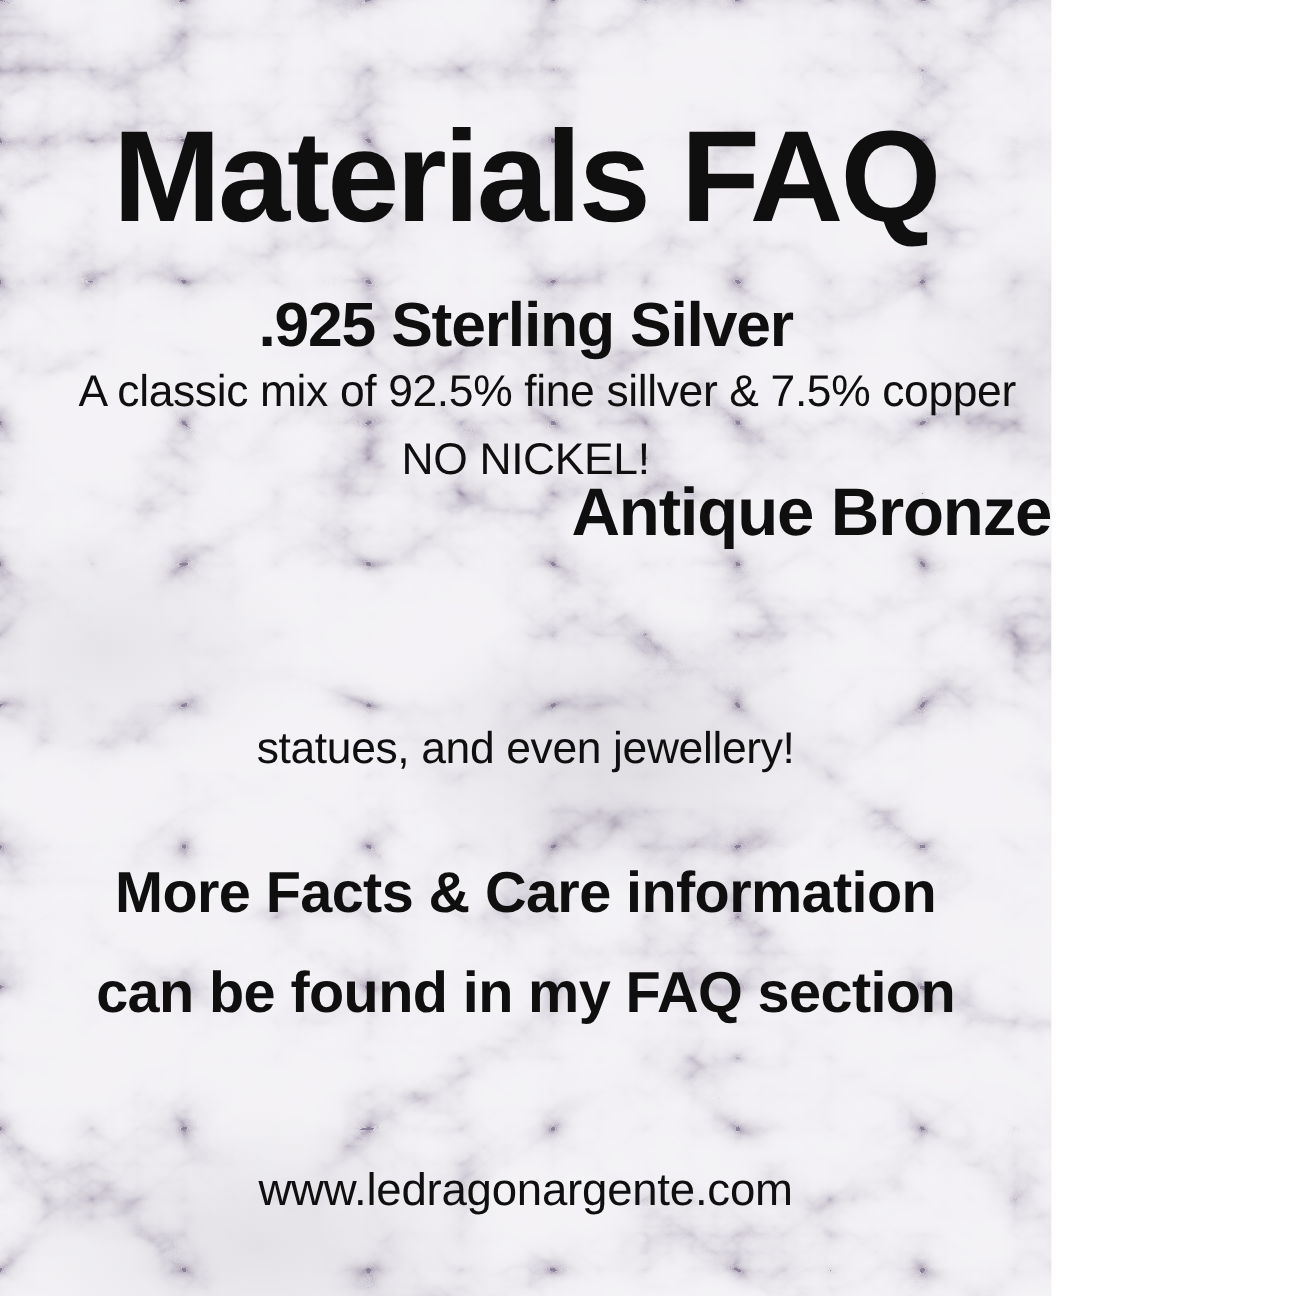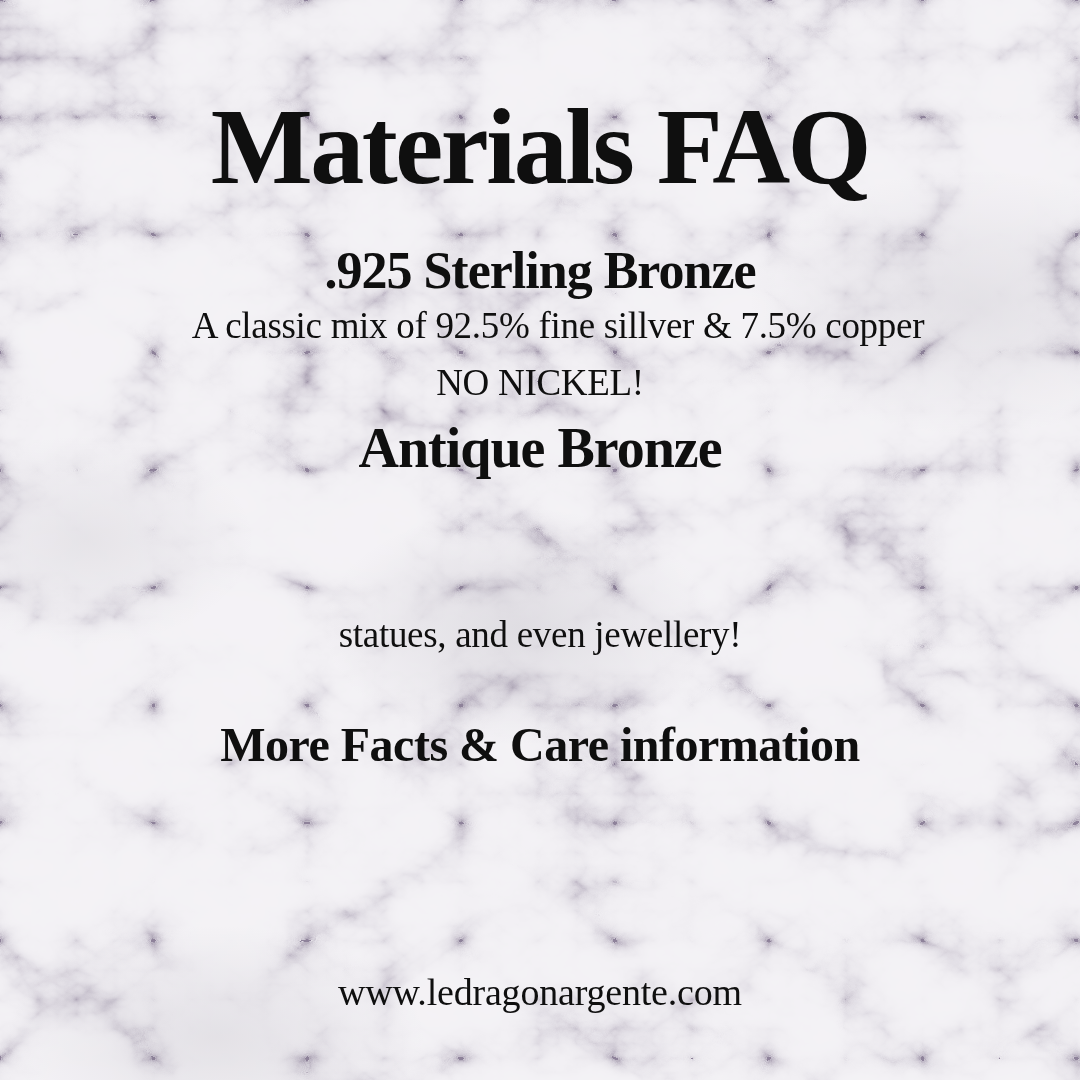--- a/index.html
+++ b/index.html
@@ -2,25 +2,25 @@
 <html><head>
 <meta charset="utf-8">
 <style>
   html, body {
     margin: 0;
     padding: 0;
     background: #ffffff;
   }
   .poster {
     position: relative;
-    width: 1080px;
+    width: 876px;
     height: 1080px;
     overflow: hidden;
     background: #f3f2f4;
-    font-family: Liberation Serif, serif;
+    font-family: Liberation Sans, sans-serif;
     color: #0f0f0f;
   }
   .marble {
     position: absolute;
     top: 0; left: 0;
     width: 1080px;
     height: 1080px;
   }
   .smudges {
     position: absolute;
@@ -47,32 +47,32 @@
     font-weight: 700;
     letter-spacing: -2.5px;
     line-height: 1.2;
   }
   .heading {
     font-weight: 700;
     letter-spacing: -1px;
     line-height: 1.2;
   }
   .silver-heading { top: 240px; font-size: 52px; }
-  .bronze-heading { top: 415px; font-size: 56px; }
+  .bronze-heading { top: 393px; font-size: 56px; text-align: right; }
   .body {
     font-size: 37px;
     font-weight: 400;
     letter-spacing: -0.3px;
     line-height: 1.2;
   }
   .silver-desc      { top: 304px; margin-left: 36px; }
   .silver-note      { top: 361px; }
   .bronze-desc      { top: 500px; }
   .bronze-history-1 { top: 554px; }
-  .bronze-history-2 { top: 602px; margin-top: 11px; }
+  .bronze-history-2 { top: 602px; }
   .footer-bold {
     font-size: 48px;
     font-weight: 700;
     letter-spacing: -0.5px;
     line-height: 1.2;
   }
   .f1 { top: 716px; }
   .f2 { top: 799px; }
   .f3 { top: 882px; }
   .website { top: 970px; font-size: 38px; letter-spacing: -0.2px; }
@@ -100,31 +100,32 @@
       </filter>
     </defs>
     <rect x="0" y="0" width="1080" height="1080" fill="#f4f3f6"></rect>
     <rect x="0" y="0" width="1080" height="1080" filter="url(#marbleVeins)"></rect>
   </svg>
 
   <div class="smudges"></div>
 
   <h1 class="txt title">Materials FAQ</h1>
 
-  <h2 class="txt heading silver-heading">.925 Sterling Bronze</h2>
+  <h2 class="txt heading silver-heading">.925 Sterling Silver</h2>
 
   <p class="txt body silver-desc">A classic mix of 92.5% fine sillver &amp; 7.5% copper</p>
 
   <p class="txt body silver-note">NO NICKEL!</p>
 
   <h2 class="txt heading bronze-heading">Antique Bronze</h2>
 
 
 
   <p class="txt body bronze-history-2">statues, and even jewellery!</p>
 
   <p class="txt footer-bold f1">More Facts &amp; Care information</p>
 
+  <p class="txt footer-bold f2">can be found in my FAQ section</p>
 
 
   <p class="txt body website">www.ledragonargente.com</p>
 
 </div>
 
 </body></html>

